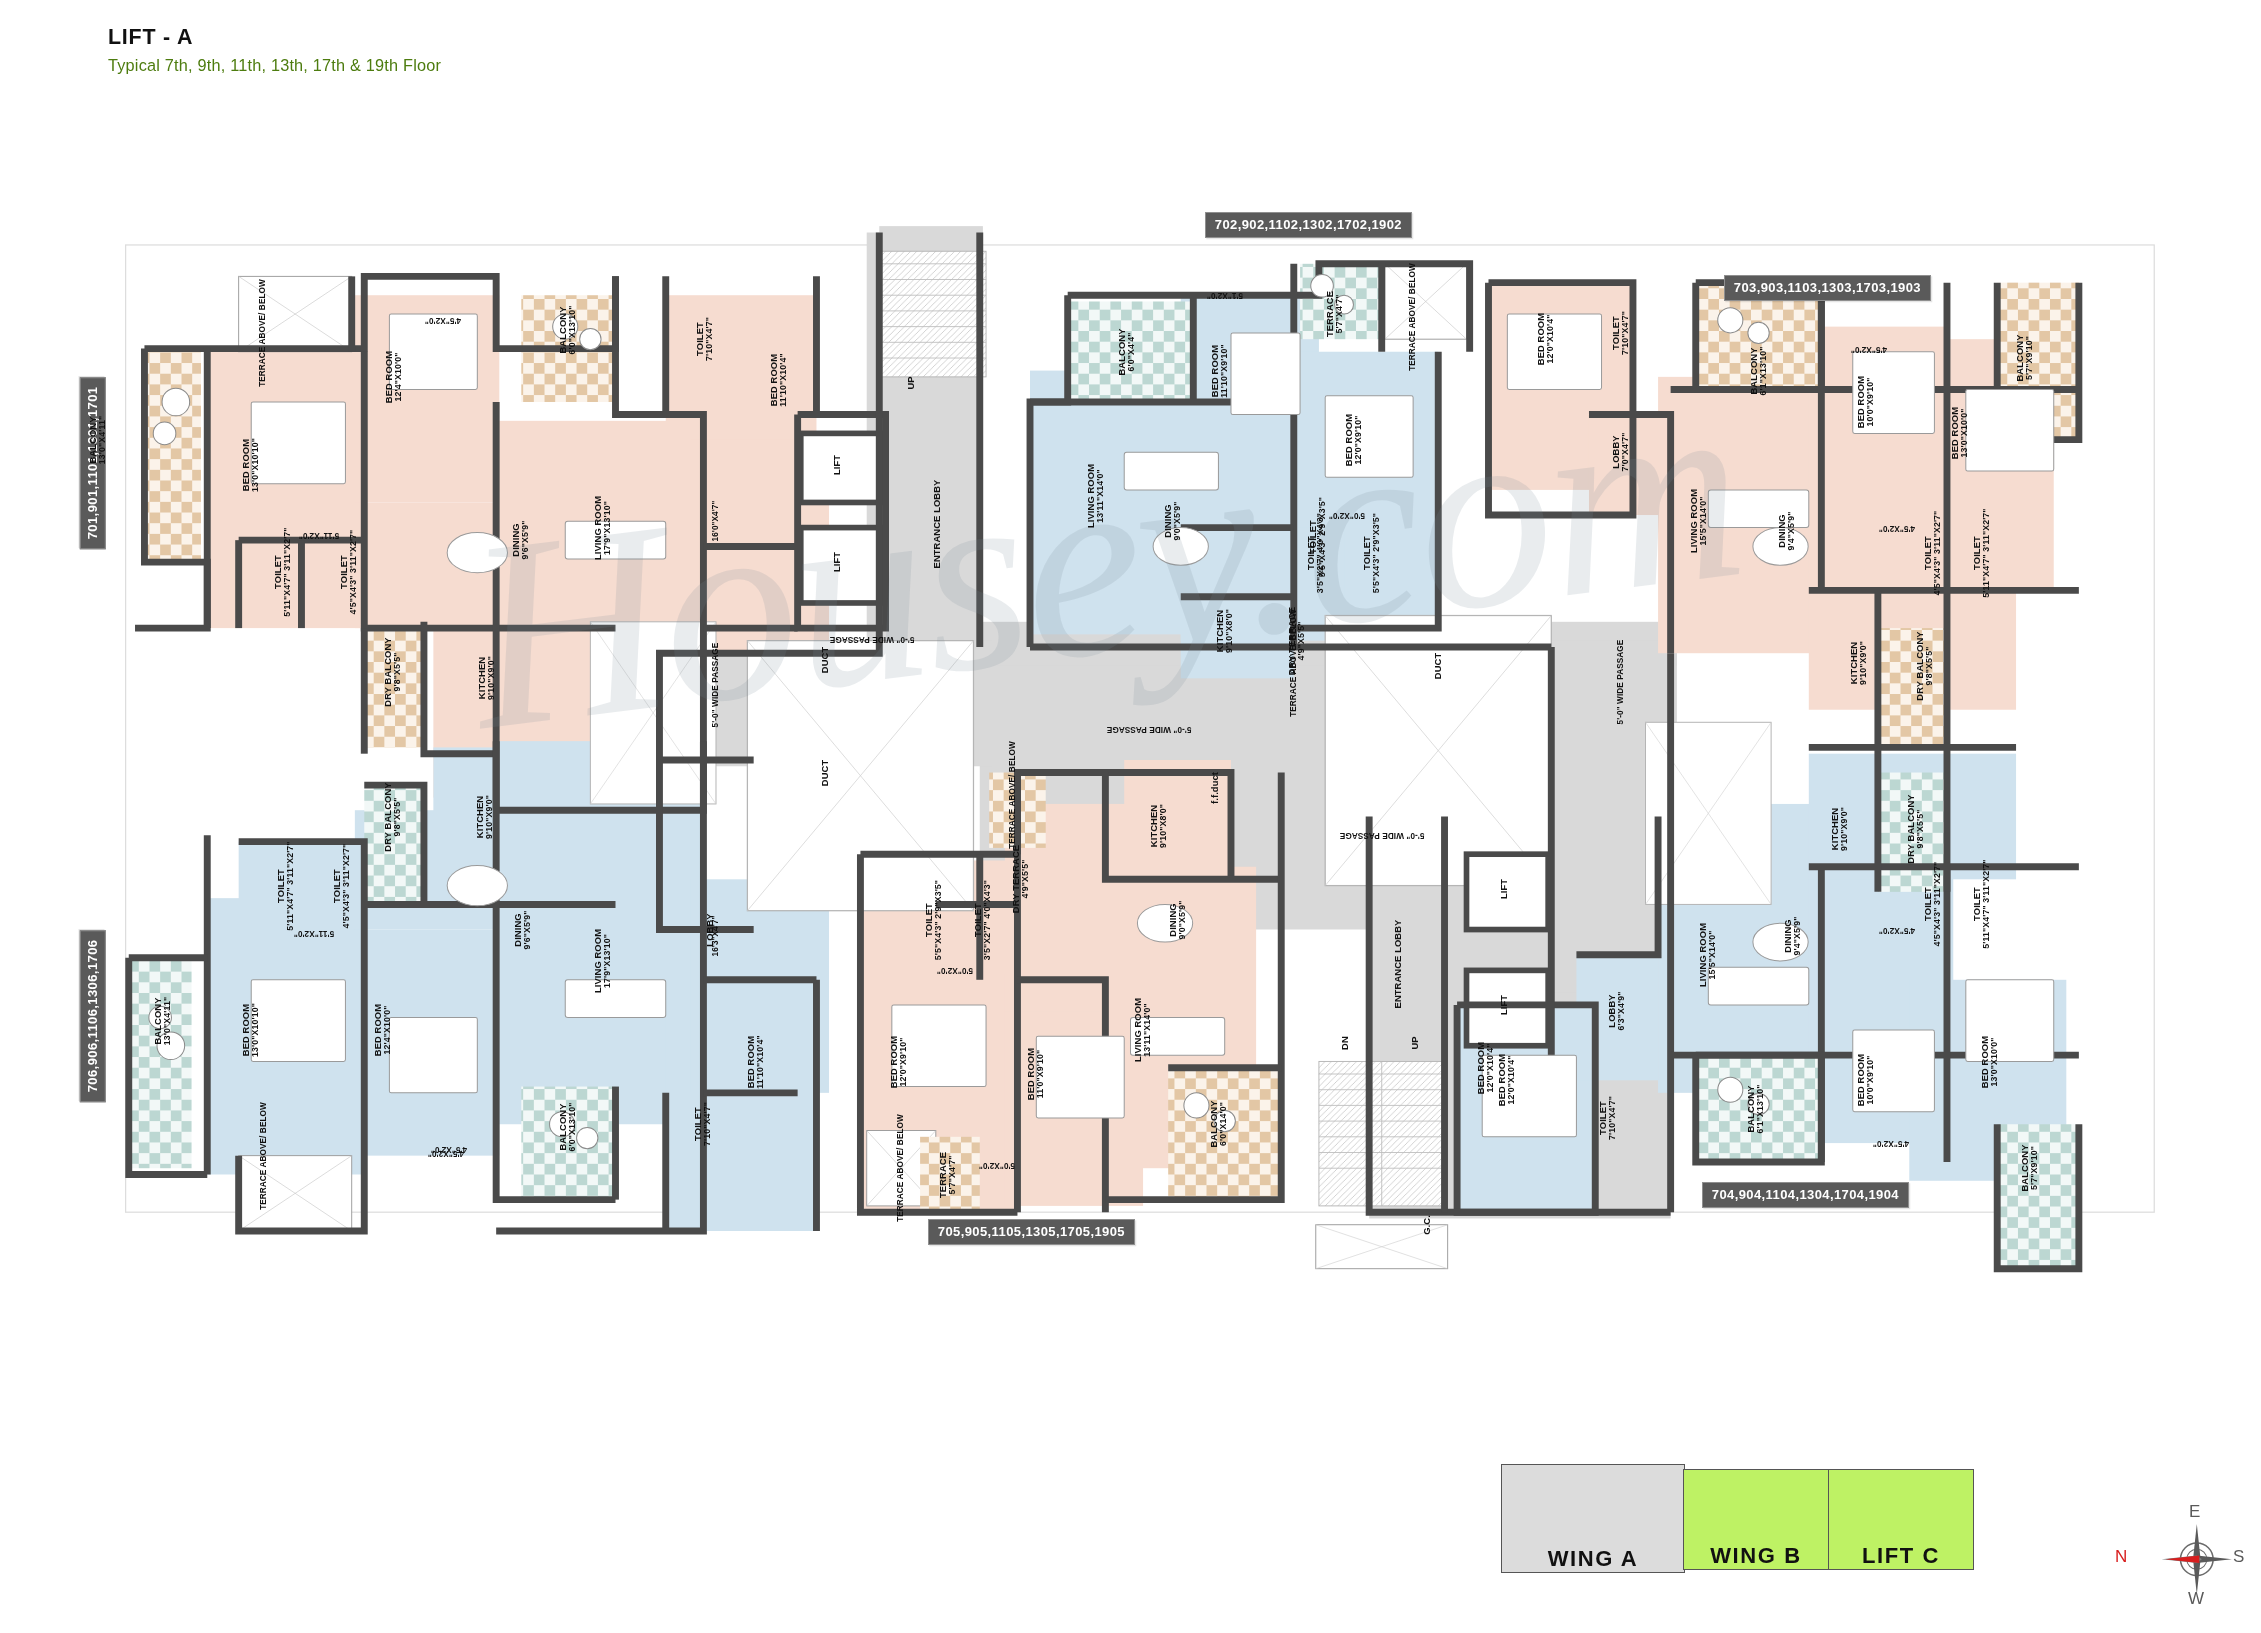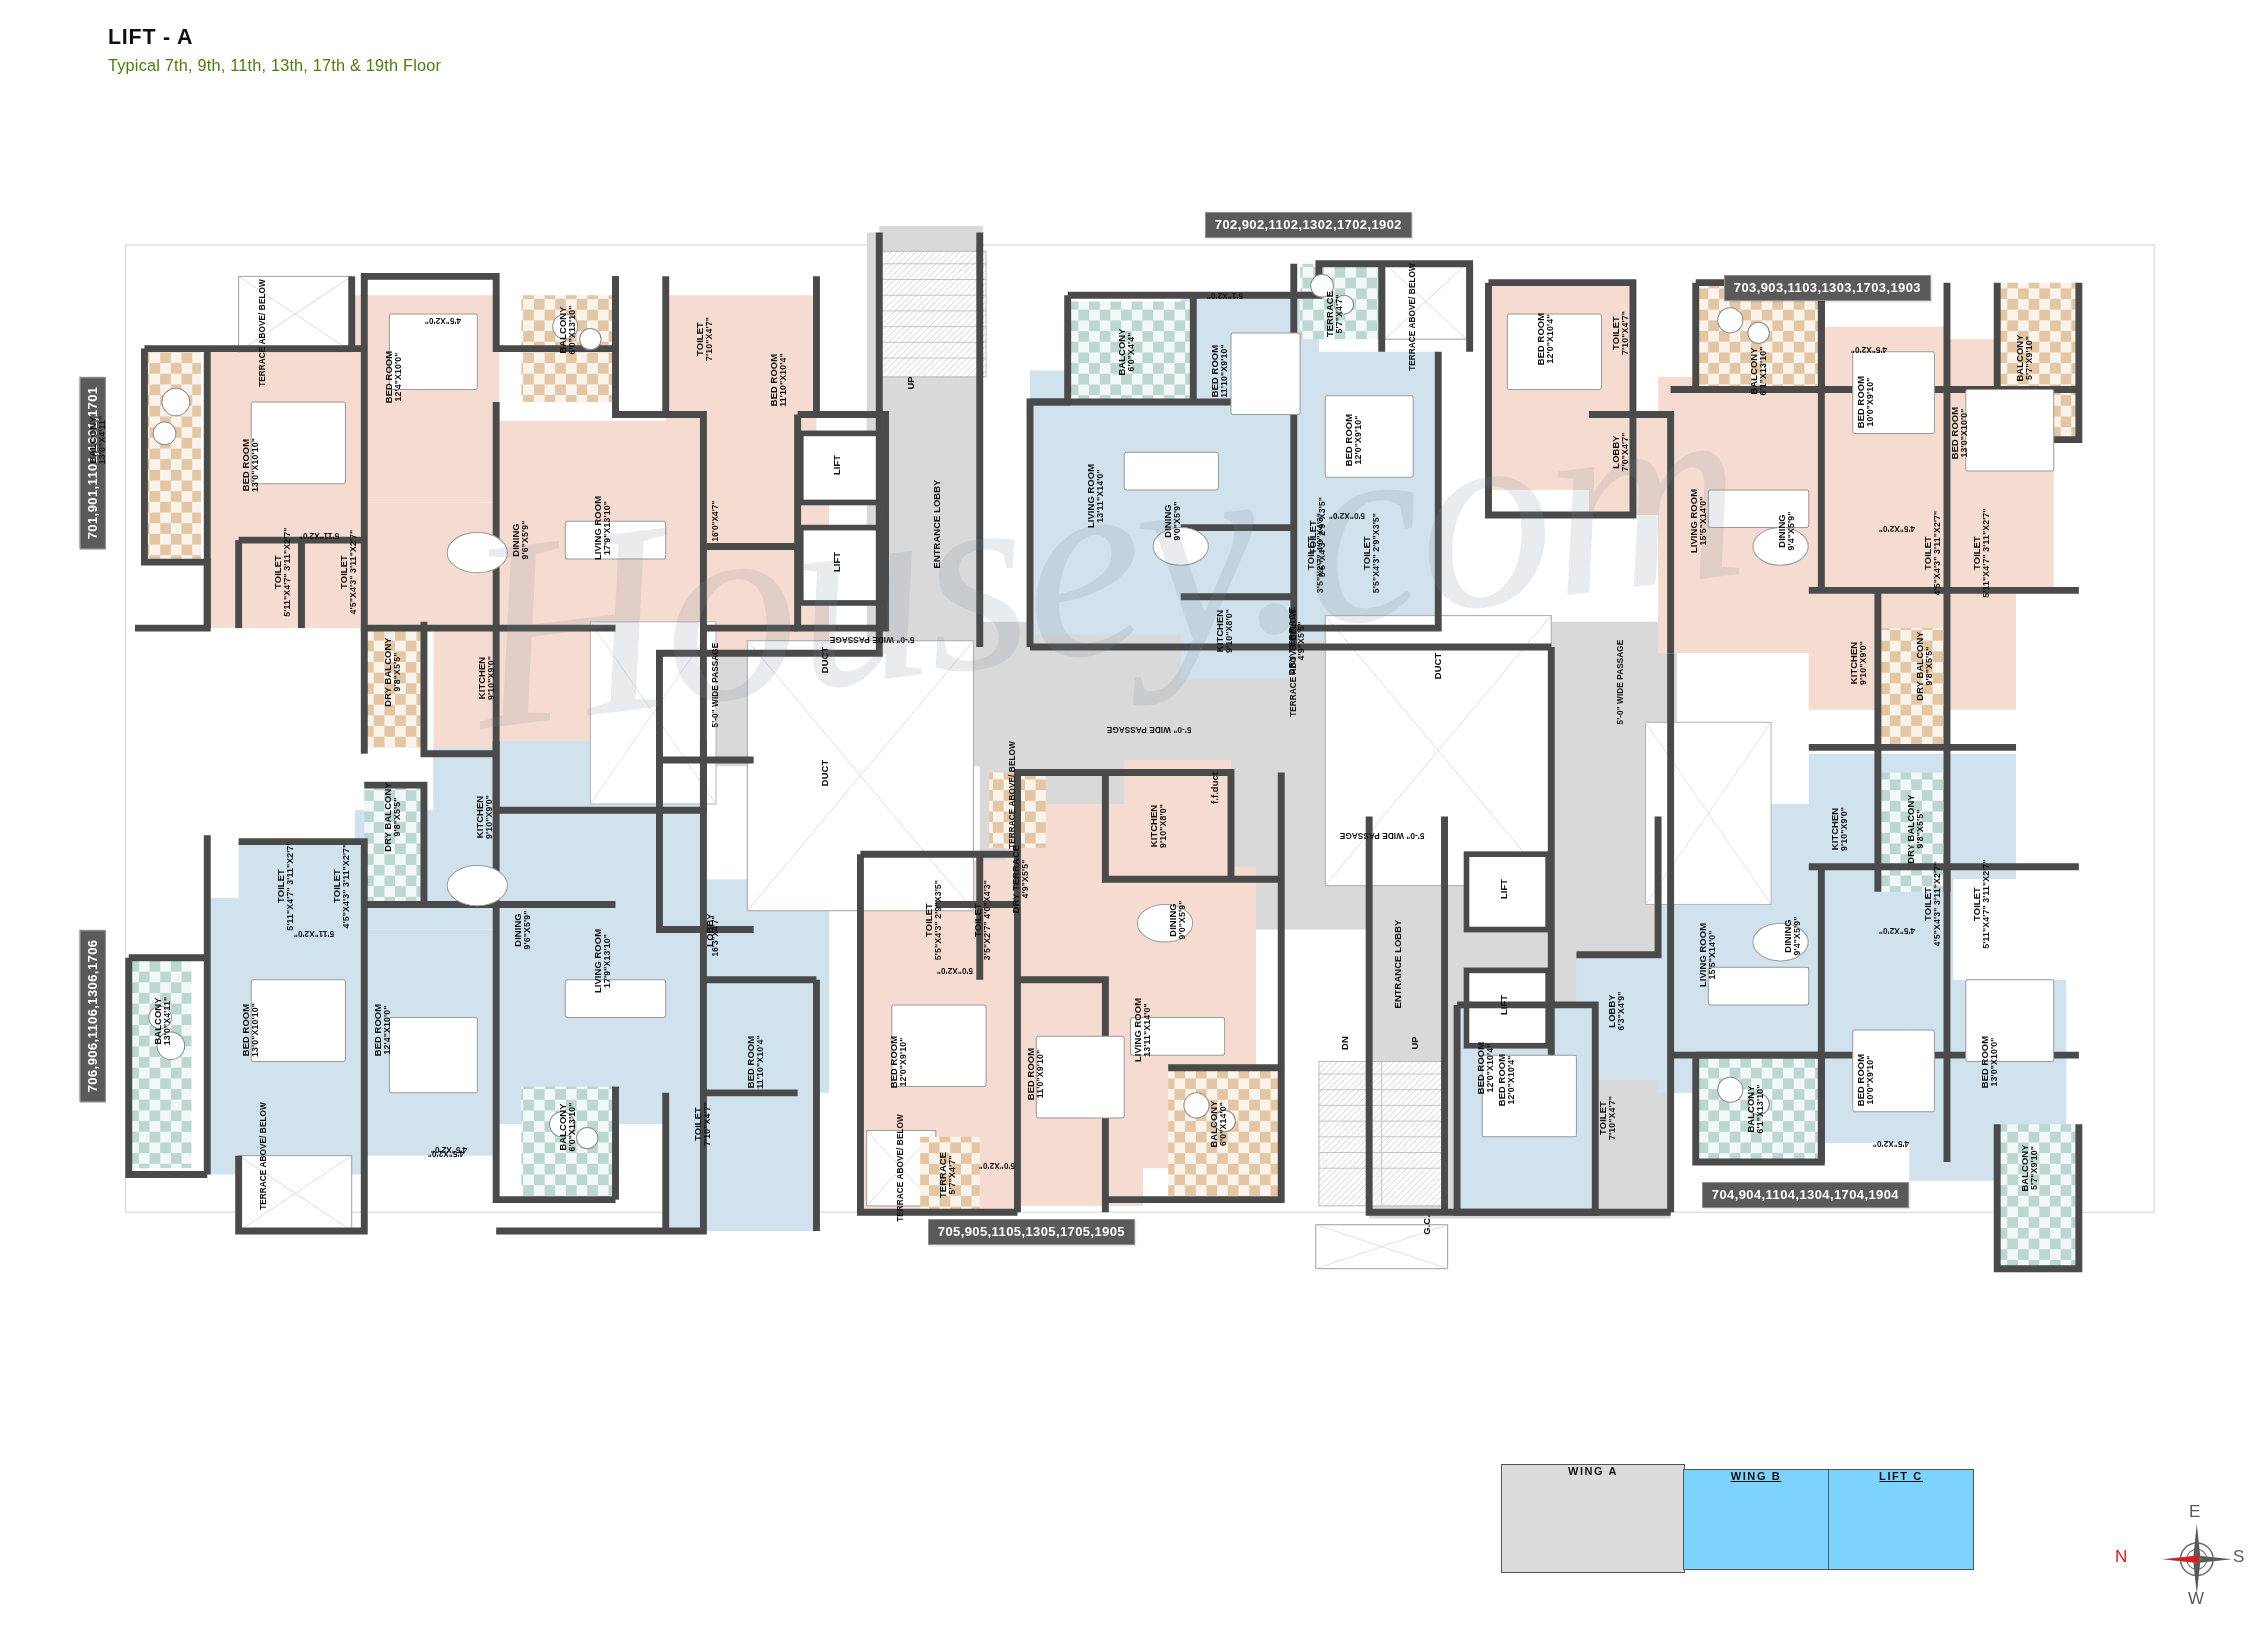--- a/index.html
+++ b/index.html
@@ -42,26 +42,26 @@
     position:absolute;font-size:9.4px;font-weight:700;line-height:1.08;
     letter-spacing:0.1px;color:#111;white-space:nowrap;
     transform-origin:center center;pointer-events:none;
   }
   .dim{font-weight:700;}
 
   
   #legend{position:absolute;left:1501px;top:1464px;}
   .wing-cell{
     position:absolute;border:0.9px solid #555;
-    display:flex;align-items:flex-start;justify-content:center;
-    font-size:11px;font-weight:700;letter-spacing:1.6px;color:#111;
+    display:flex;align-items:flex-end;justify-content:center;
+    font-size:22px;font-weight:700;letter-spacing:1.6px;color:#111;
     font-family:"Liberation Sans",sans-serif;
   }
   #wing-a-cell{background:#dcdcdc;}
-  #wing-b-cell,#wing-c-cell{background:#7dd3fc;text-decoration:underline;}
+  #wing-b-cell,#wing-c-cell{background:#bef264;}
 
   
   #compass{position:absolute;left:2129px;top:1504px;width:113px;height:113px;}
   .comp-lbl{position:absolute;font-size:17px;font-weight:400;color:#5a5a5a;font-family:"Liberation Sans",sans-serif;}
   #comp-n{color:#d81e1e;}
 </style>
 </head>
 <body>
 
 <div id="title-block">

